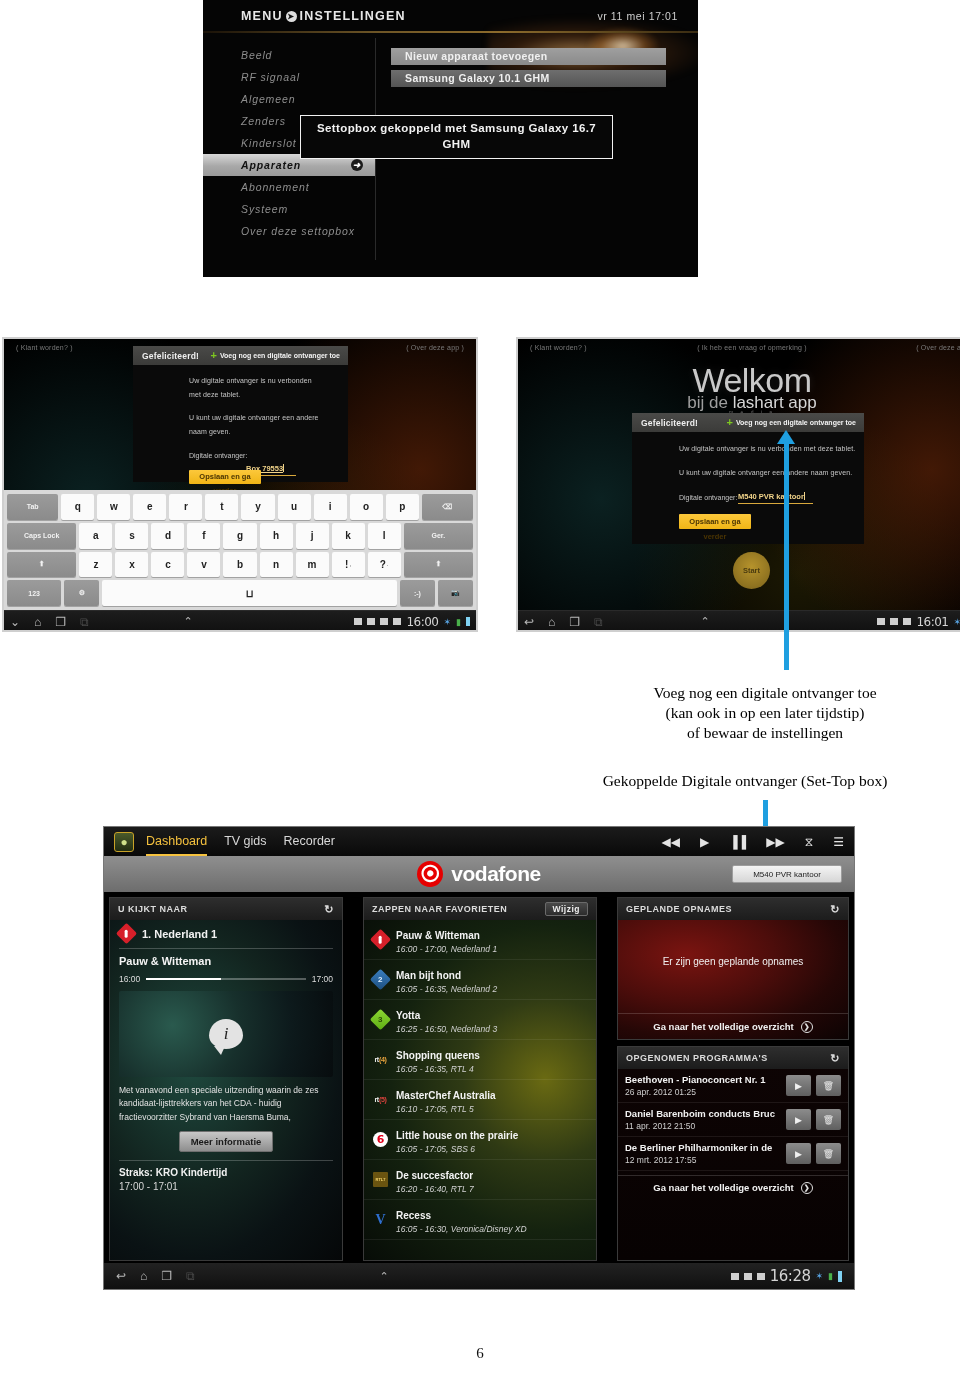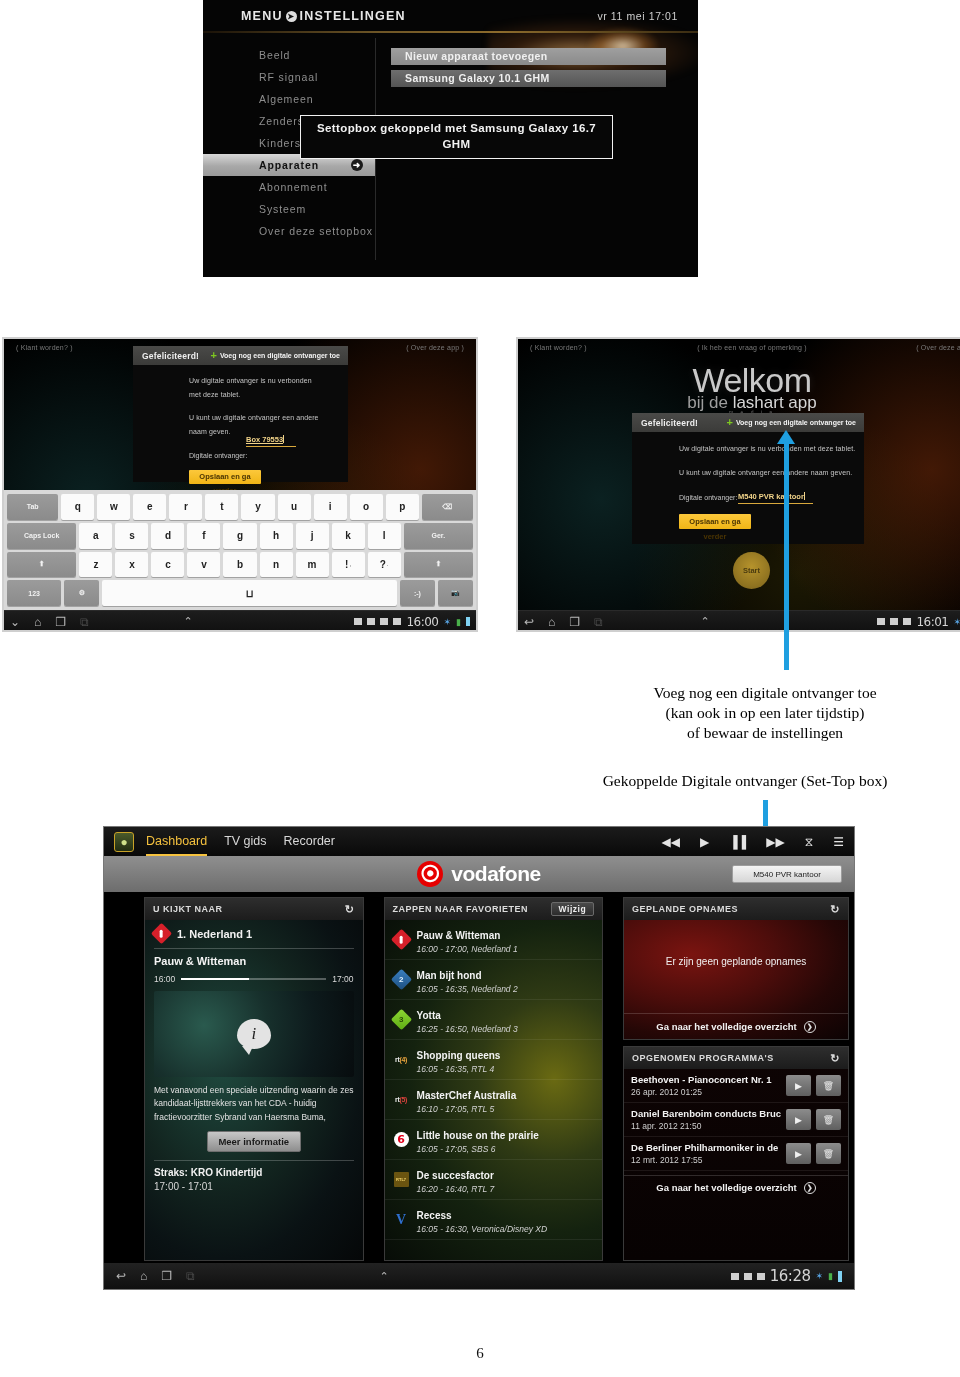--- a/index.html
+++ b/index.html
@@ -43,22 +43,22 @@
     position:absolute; right:20px; top:10px;
     color:#cfcfcf; font-size:10.5px; letter-spacing:.6px;
   }
   .stb-rule {
     position:absolute; left:0; top:31px; width:100%; height:2px;
     background: linear-gradient(to right, #1a1208 0%, #6d5526 35%, #8c6b2c 60%, #3a2c12 100%);
   }
   .stb-vline { position:absolute; left:172px; top:38px; width:1px; height:222px; background:#2a2a2a; }
   .stb-nav { position:absolute; left:0; top:44px; width:172px; }
   .stb-nav-item {
-    height:22px; line-height:22px; padding-left:56px;
-    color:#8e8e8e; font-size:10.5px; letter-spacing:.9px;
+    height:22px; line-height:22px; padding-left:38px;
+    color:#8e8e8e; font-size:10.5px; letter-spacing:.9px;font-style:italic;
   }
   .stb-nav-item.sel {
     background: linear-gradient(to bottom, #d8d8d8 0%, #a8a8a8 55%, #9a9a9a 100%);
     color:#111; font-weight:700; width:172px; position:relative;
   }
   .stb-nav-item.sel .go {
     position:absolute; right:12px; top:5px; width:12px; height:12px;
     border-radius:50%; background:#1b1b1b; color:#fff; font-size:9px;
     line-height:12px; text-align:center;
   }
@@ -248,21 +248,21 @@
   .d-vf-quote { color:#fff; font-size:20px; line-height:1; font-weight:700; }
   .d-vf-text { color:#fff; font-size:21px; font-weight:700; letter-spacing:-.5px; }
   .d-device {
     position:absolute; right:12px; top:38px; width:110px; height:18px;
     background: linear-gradient(to bottom,#f4f4f4,#d6d6d6);
     border:1px solid #9d9d9d; border-radius:2px;
     color:#222; font-size:8px; display:flex; align-items:center; justify-content:center;
   }
   .d-panels {
     position:absolute; left:5px; right:5px; top:70px; bottom:28px;
-    display:flex; gap:20px;margin-left:35px;
+    display:flex; gap:20px;
   }
   .panel { flex:1; position:relative; overflow:hidden; border:1px solid #3a3a3a; }
   .panel-hdr {
     height:22px; background: linear-gradient(to bottom,#2e2e2e,#1c1c1c);
     display:flex; align-items:center; padding:0 8px;
     color:#dcdcdc; font-size:9px; font-weight:600; letter-spacing:.5px;
     position:relative; z-index:2;
   }
   .refresh-ico { margin-left:auto; color:#dcdcdc; font-size:11px; }
   .wijzig-btn {
@@ -433,21 +433,21 @@
           <span class="plus-ico">+</span>
           <span>Voeg nog een digitale ontvanger toe</span>
         </span>
       </div>
       <div class="t-body">
         <div class="t-line" style="left:56px; top:12px;">Uw digitale ontvanger is nu verbonden</div>
         <div class="t-line" style="left:56px; top:26px;">met deze tablet.</div>
         <div class="t-line" style="left:56px; top:49px;">U kunt uw digitale ontvanger een andere</div>
         <div class="t-line" style="left:56px; top:63px;">naam geven.</div>
         <div class="t-fieldlabel" style="left:56px; top:87px;">Digitale ontvanger:</div>
-        <div class="t-fieldbox" style="left:113px; top:70px; width:50px;text-decoration:underline;"><span>Box 79553</span><span class="t-caret"></span></div>
+        <div class="t-fieldbox" style="left:113px; top:99px; width:50px;text-decoration:underline;"><span>Box 79553</span><span class="t-caret"></span></div>
         <div class="t-savebtn" style="left:56px; top:105px; width:72px; height:14px; line-height:14px;">Opslaan en ga verder</div>
       </div>
     </div>
 
     <div class="kb">
       <div class="kb-row">
         <div class="key dark wide15">Tab</div>
         <div class="key">q</div>
         <div class="key">w</div>
         <div class="key">e</div>

